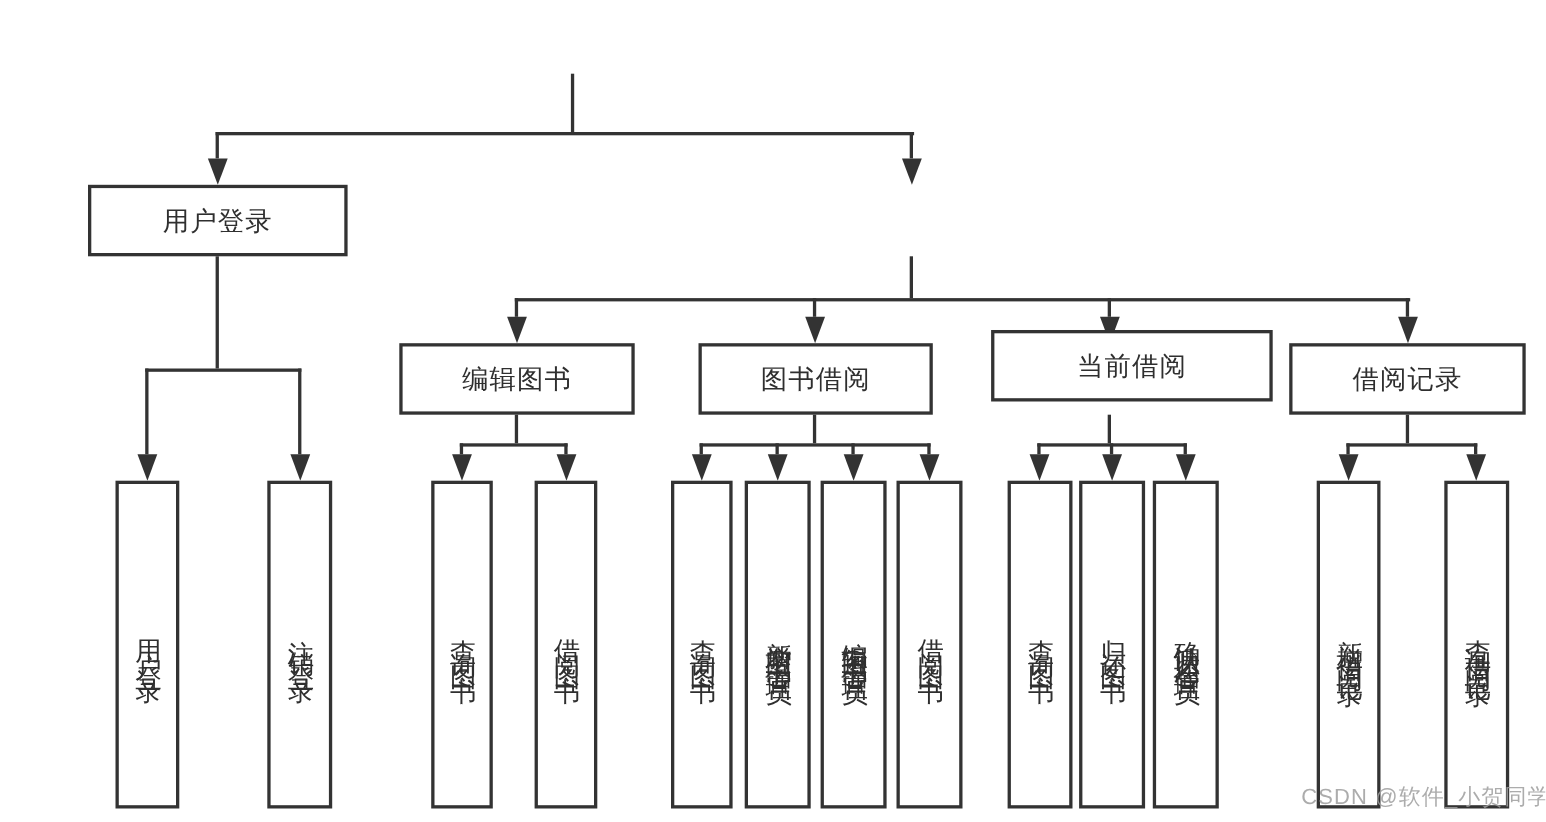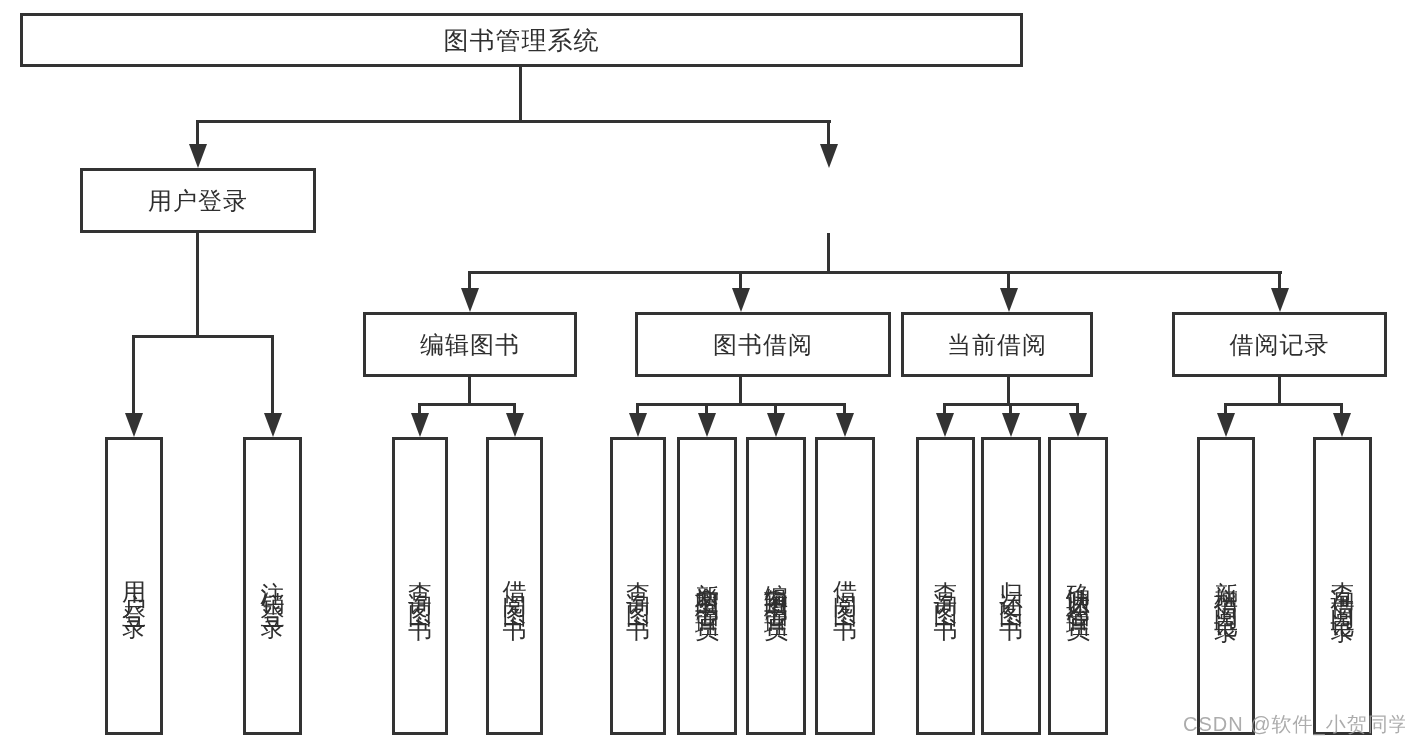--- a/index.html
+++ b/index.html
@@ -39,23 +39,20 @@
   .watermark{
     position:absolute;left:1183px;top:711px;font-size:20px;
     color:var(--wm);letter-spacing:1px;white-space:nowrap;z-index:5;opacity:.85;
   }
 </style>
 </head>
 <body>
 
 <div class="canvas">
 
-  <div class="box root" style="left:20px;top:13px;width:1003px;height:54px;">
-    <span class="hlabel">图书管理系统</span>
-  </div>
 
   <div class="vl" style="left:519px;top:67px;height:53px;"></div>
   <div class="hl" style="left:196px;top:120px;width:635px;"></div>
   <div class="vl" style="left:196px;top:120px;height:24px;"></div>
   <div class="ar" style="left:189px;top:144px;"></div>
   <div class="vl" style="left:827px;top:120px;height:24px;"></div>
   <div class="ar" style="left:820px;top:144px;"></div>
 
   <div class="box" style="left:80px;top:168px;width:236px;height:65px;">
     <span class="hlabel">用户登录</span>
@@ -75,24 +72,24 @@
   <div class="vl" style="left:739px;top:271px;height:17px;"></div>
   <div class="ar" style="left:732px;top:288px;"></div>
   <div class="vl" style="left:1007px;top:271px;height:17px;"></div>
   <div class="ar" style="left:1000px;top:288px;"></div>
   <div class="vl" style="left:1278px;top:271px;height:17px;"></div>
   <div class="ar" style="left:1271px;top:288px;"></div>
 
   <div class="box" style="left:363px;top:312px;width:214px;height:65px;">
     <span class="hlabel">编辑图书</span>
   </div>
-  <div class="box" style="left:635px;top:312px;width:256px;height:65px;">
+  <div class="box" style="left:635px;top:312px;width:213px;height:65px;">
     <span class="hlabel">图书借阅</span>
   </div>
-  <div class="box" style="left:901px;top:312px;width:192px;height:65px;">
+  <div class="box" style="left:901px;top:300px;width:256px;height:65px;">
     <span class="hlabel">当前借阅</span>
   </div>
   <div class="box" style="left:1172px;top:312px;width:215px;height:65px;">
     <span class="hlabel">借阅记录</span>
   </div>
 
   <div class="vl" style="left:468px;top:377px;height:26px;"></div>
   <div class="hl" style="left:418px;top:403px;width:98px;"></div>
   <div class="vl" style="left:418px;top:403px;height:10px;"></div>
   <div class="ar" style="left:411px;top:413px;"></div>

